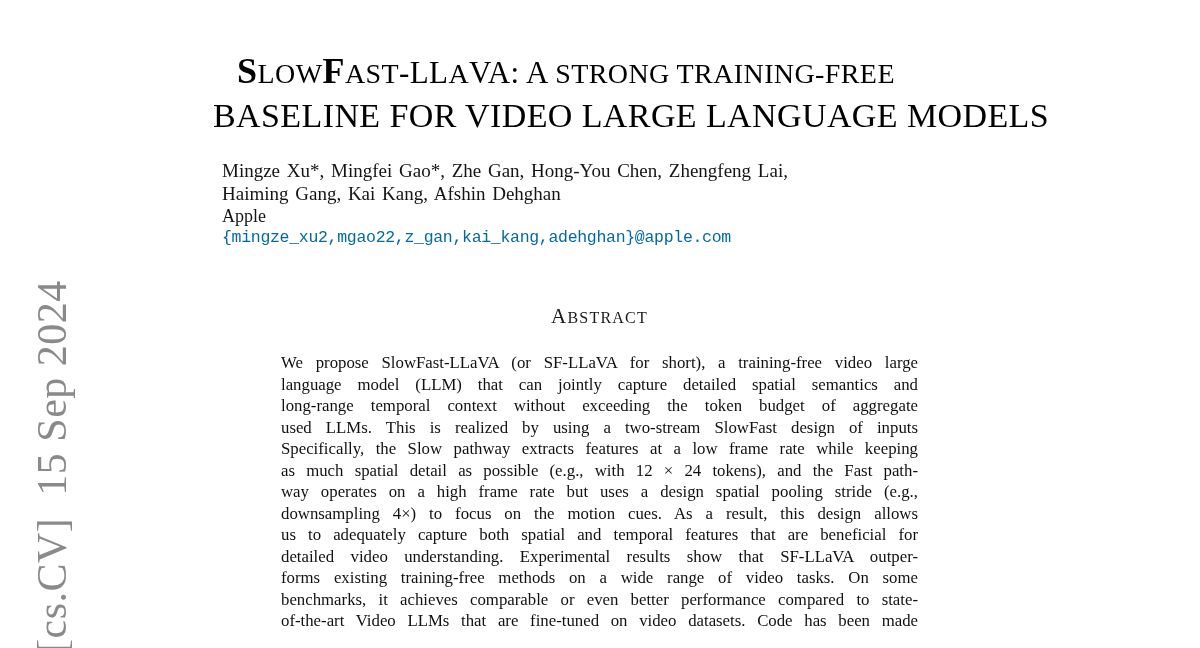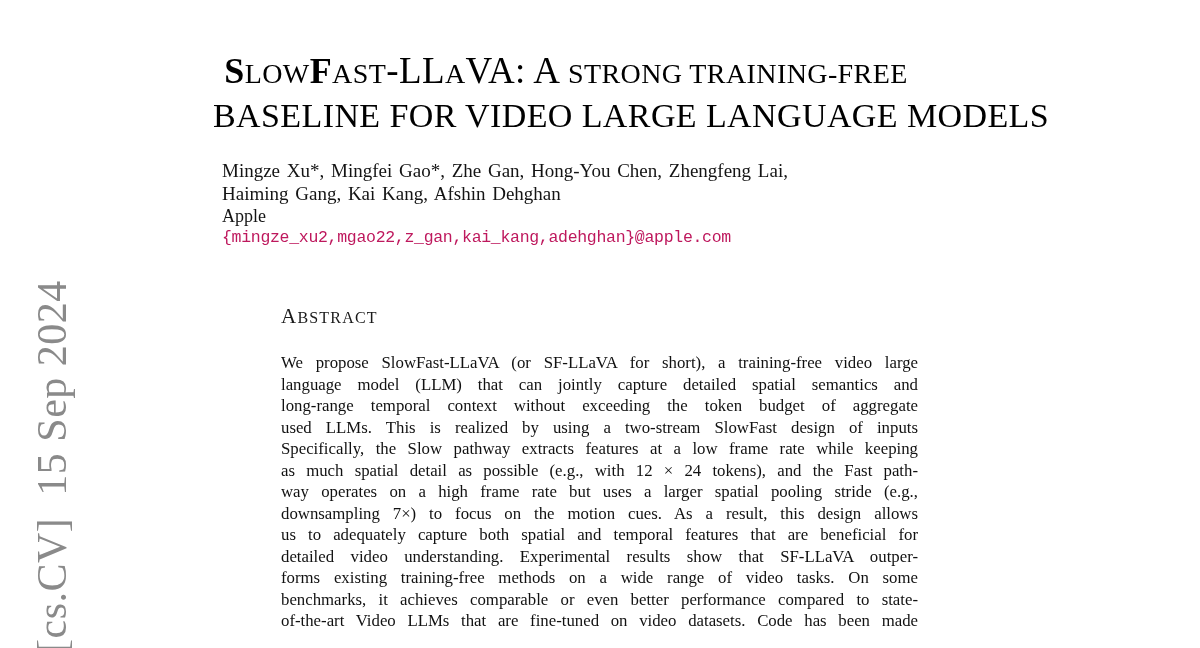--- a/index.html
+++ b/index.html
@@ -12,32 +12,32 @@
     position:absolute;left:30px;top:653px;
     transform:rotate(-90deg);transform-origin:0 0;
     font-size:42px;line-height:44px;color:#8a8a8a;white-space:pre;letter-spacing:0.5px;
   }
   
   .content{position:absolute;left:213px;top:0;width:706px;height:648px;}
   .title-block{position:absolute;top:52px;left:0;width:706px;text-align:center;color:#000;}
   .title-line{white-space:nowrap;letter-spacing:0.4px;}
   .title-line.l1{line-height:38px;}
   .title-line.l2{line-height:37px;font-size:34px;}
-  .t-big{font-size:37px;}
+  .t-big{font-size:31px;}
   .t-big-bold{font-size:36px;font-weight:700;}
   .t-small{font-size:28px;}
   .authors-block{position:absolute;top:159px;left:9px;width:696px;}
   .author-line{font-weight:400;font-size:19px;line-height:23px;white-space:nowrap;word-spacing:2px;}
   .affiliation{font-size:18px;line-height:22px;}
   .email{
     font-family:"Liberation Mono","DejaVu Sans Mono",monospace;
-    font-size:16.5px;line-height:22.5px;color:#be185d;white-space:nowrap;letter-spacing:-0.3px;
+    font-size:16.5px;line-height:22.5px;color:#0369a1;white-space:nowrap;letter-spacing:-0.3px;
   }
   .abstract-heading{
-    position:absolute;top:304px;left:68px;width:637px;text-align:left;
+    position:absolute;top:304px;left:68px;width:637px;text-align:center;
     color:#1a1a1a;letter-spacing:1.2px;
   }
   .ah-big{font-size:21px;}
   .ah-small{font-size:16px;}
   .abstract-body{position:absolute;top:352px;left:68px;width:637px;color:#111;}
   .abs-line{
     font-size:16.8px;line-height:21.5px;
     text-align:justify;text-align-last:justify;white-space:normal;
   }
 </style>
@@ -68,22 +68,22 @@
       <span class="ah-big">A</span><span class="ah-small">BSTRACT</span>
     </div>
 
     <div class="abstract-body">
       <div class="abs-line">We propose SlowFast-LLaVA (or SF-LLaVA for short), a training-free video large</div>
       <div class="abs-line">language model (LLM) that can jointly capture detailed spatial semantics and</div>
       <div class="abs-line">long-range temporal context without exceeding the token budget of aggregate</div>
       <div class="abs-line">used LLMs. This is realized by using a two-stream SlowFast design of inputs</div>
       <div class="abs-line">Specifically, the Slow pathway extracts features at a low frame rate while keeping</div>
       <div class="abs-line">as much spatial detail as possible (e.g., with 12 × 24 tokens), and the Fast path-</div>
-      <div class="abs-line">way operates on a high frame rate but uses a larger spatial pooling stride (e.g.,</div>
-      <div class="abs-line">downsampling 7×) to focus on the motion cues. As a result, this design allows</div>
+      <div class="abs-line">way operates on a high frame rate but uses a design spatial pooling stride (e.g.,</div>
+      <div class="abs-line">downsampling 4×) to focus on the motion cues. As a result, this design allows</div>
       <div class="abs-line">us to adequately capture both spatial and temporal features that are beneficial for</div>
       <div class="abs-line">detailed video understanding. Experimental results show that SF-LLaVA outper-</div>
       <div class="abs-line">forms existing training-free methods on a wide range of video tasks. On some</div>
       <div class="abs-line">benchmarks, it achieves comparable or even better performance compared to state-</div>
       <div class="abs-line">of-the-art Video LLMs that are fine-tuned on video datasets. Code has been made</div>
     </div>
 
   </div>
 </div>
 

